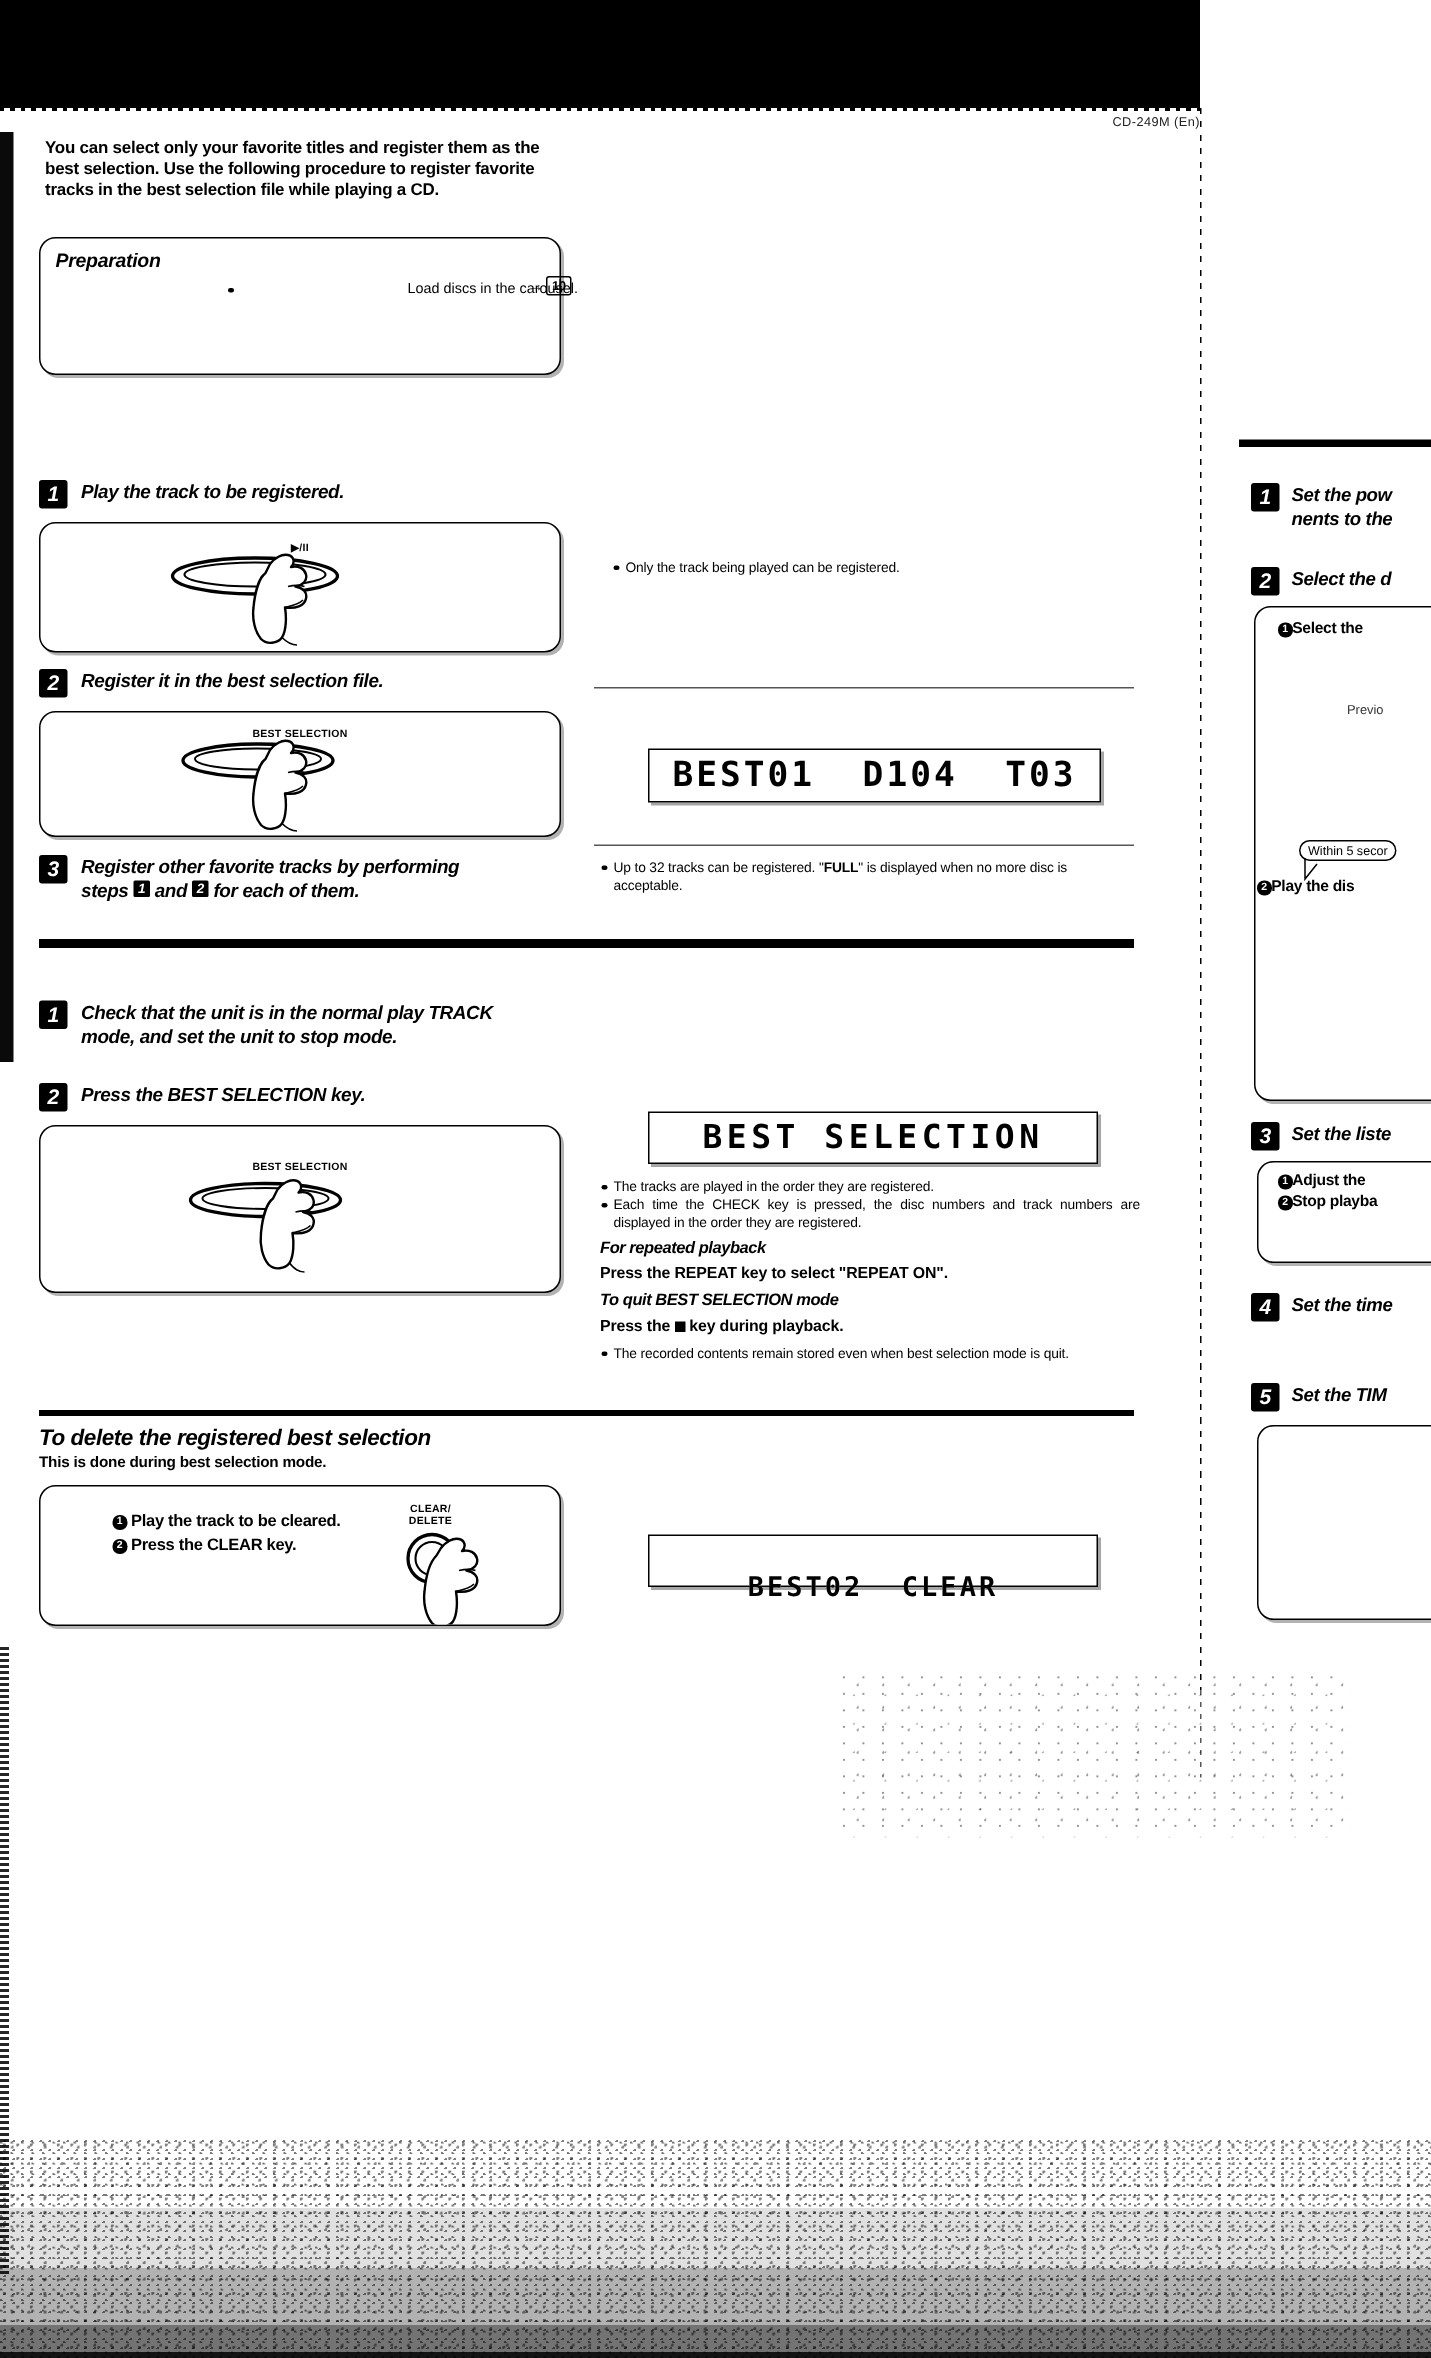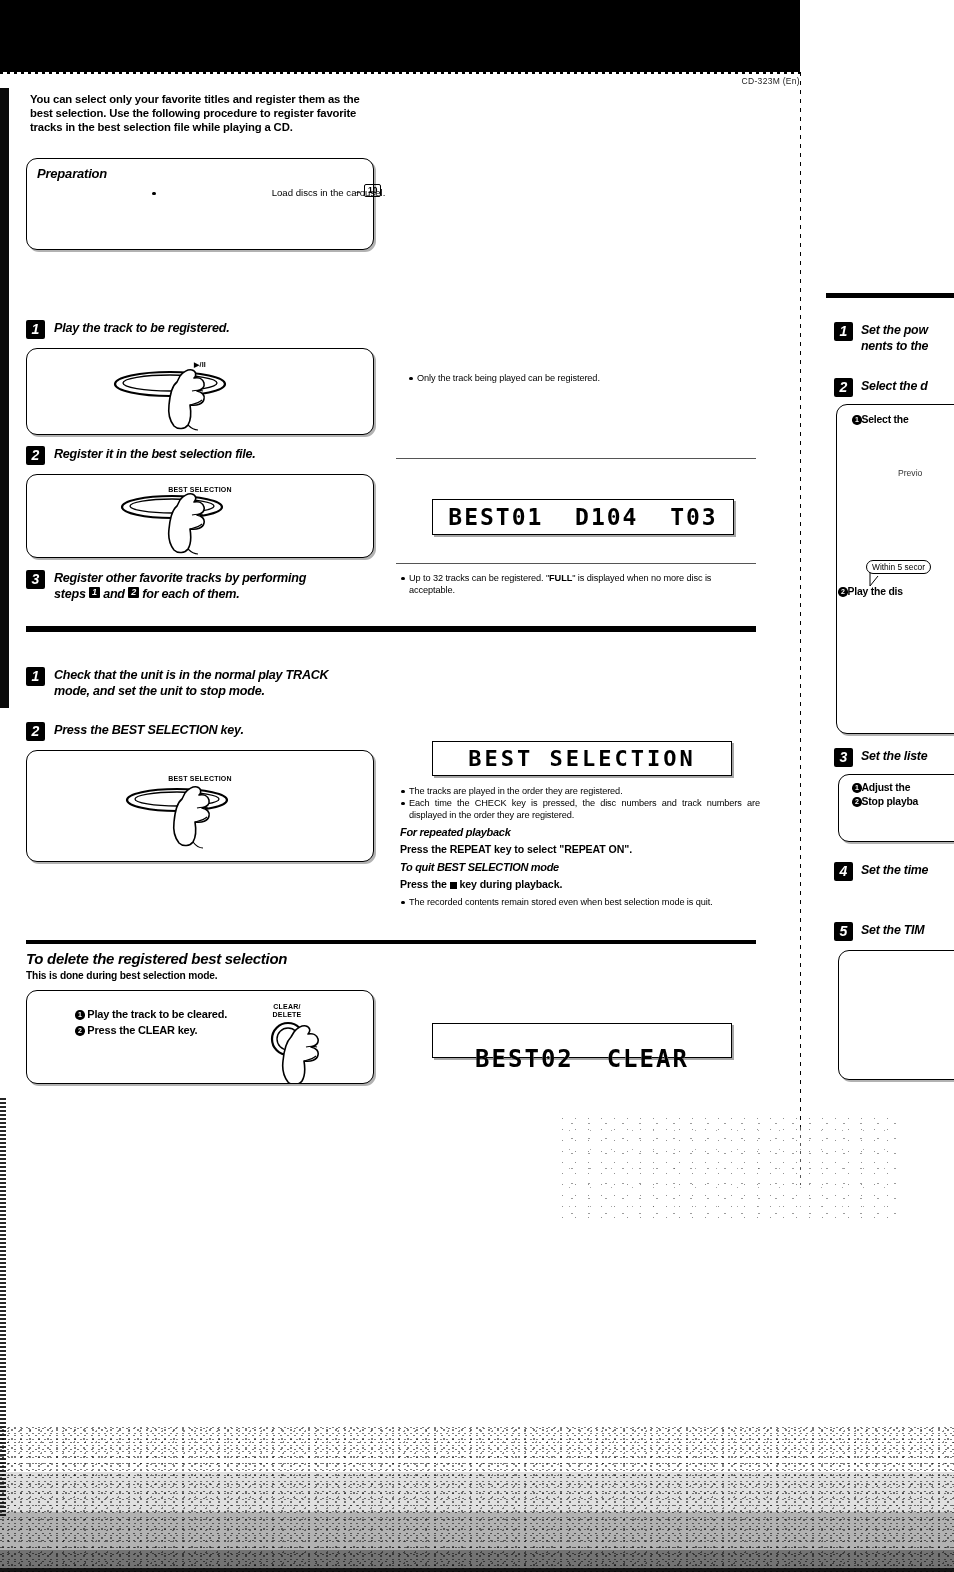--- a/index.html
+++ b/index.html
@@ -192,21 +192,21 @@
 <div class="page">
 
   <div id="scan-top-band"></div>
   <div id="scan-left-edge"></div>
   <div id="scan-left-strip"></div>
   <div id="scan-gutter"></div>
   <div id="scan-gutter-tail"></div>
   <div id="scan-mid-speckle"></div>
   <div id="scan-bottom-noise"></div>
 
-  <div class="pageid">CD-323M (En)</div>
+  <div class="pageid">CD-249M (En)</div>
 
   <div class="intro">You can select only your favorite titles and register them as the best selection. Use the following procedure to register favorite tracks in the best selection file while playing a CD.</div>
 
   <div class="mbox" id="prep-box">
     <div class="prep-title">Preparation</div>
     <div class="prep-line bullet">Load discs in the carousel.</div>
     <div class="prep-ref">
       <span>→</span>
         <span class="bookicon">10</span>
     </div>
@@ -344,21 +344,21 @@
     <svg width="346" height="92" viewBox="0 0 346 92" style="position:absolute;left:0;top:0;">
       <circle cx="261" cy="48" r="16" fill="none" stroke="#000" stroke-width="2.2"></circle>
       <circle cx="261" cy="48" r="11" fill="none" stroke="#000" stroke-width="1.4"></circle>
       <path d="M264 46 C260 50 257 59 256 70 C255 78 257 86 261 91 C265 95 272 94 275 90 C278 85 278 76 277 70 C284 71 290 69 291 64 C292 60 289 57 284 56 C289 55 292 52 291 48 C290 44 286 42 281 43 C284 40 283 36 279 35 C275 34 270 37 267 41 Z" fill="#fff" stroke="#000" stroke-width="1.6" stroke-linejoin="round"></path>
       <path d="M277 70 C281 69 286 68 289 65" fill="none" stroke="#000" stroke-width="1.1"></path>
       <path d="M279 56 C283 55 287 55 290 56" fill="none" stroke="#000" stroke-width="1.1"></path>
     </svg>
   </div>
 
   <div class="lcd" style="left:432px;top:1023px;width:298px;height:33px;">
-    <span style="font-size:24px;margin-top:36px;">BEST02  CLEAR</span>
+    <span style="font-size:18px;margin-top:36px;">BEST02  CLEAR</span>
   </div>
 
   <div class="col-right">
     
     
     
 
     
   </div>
 

